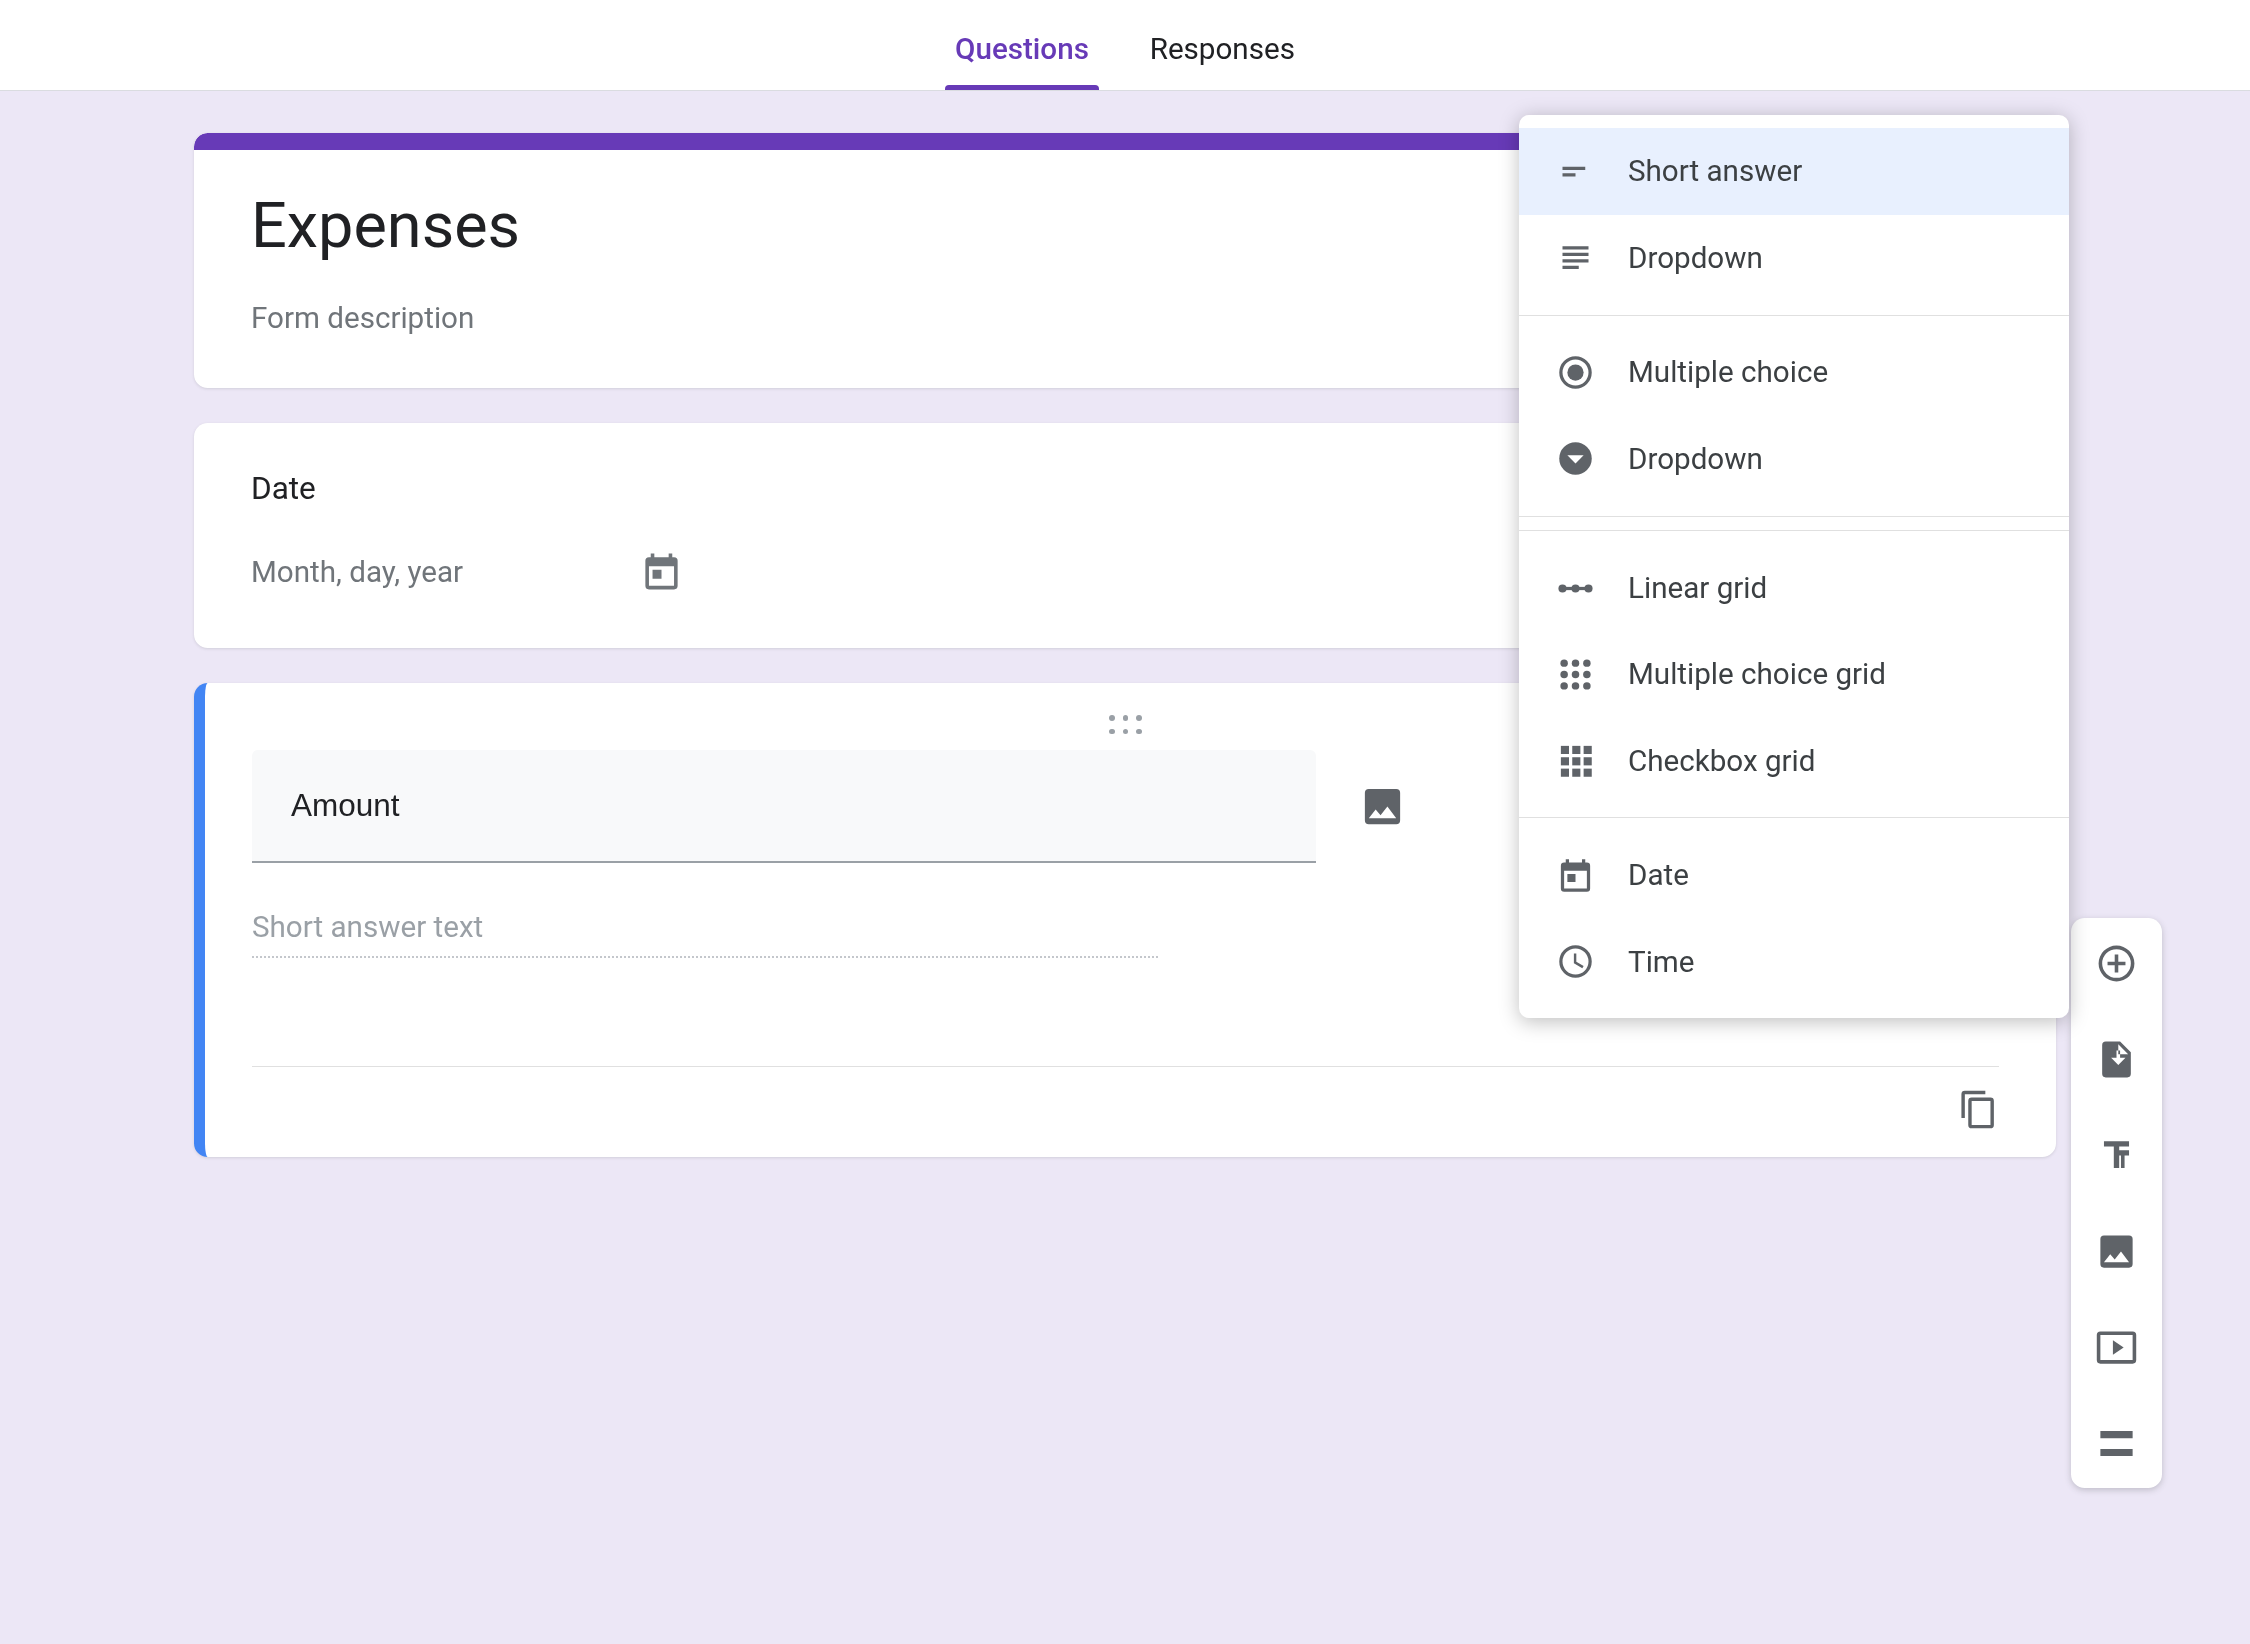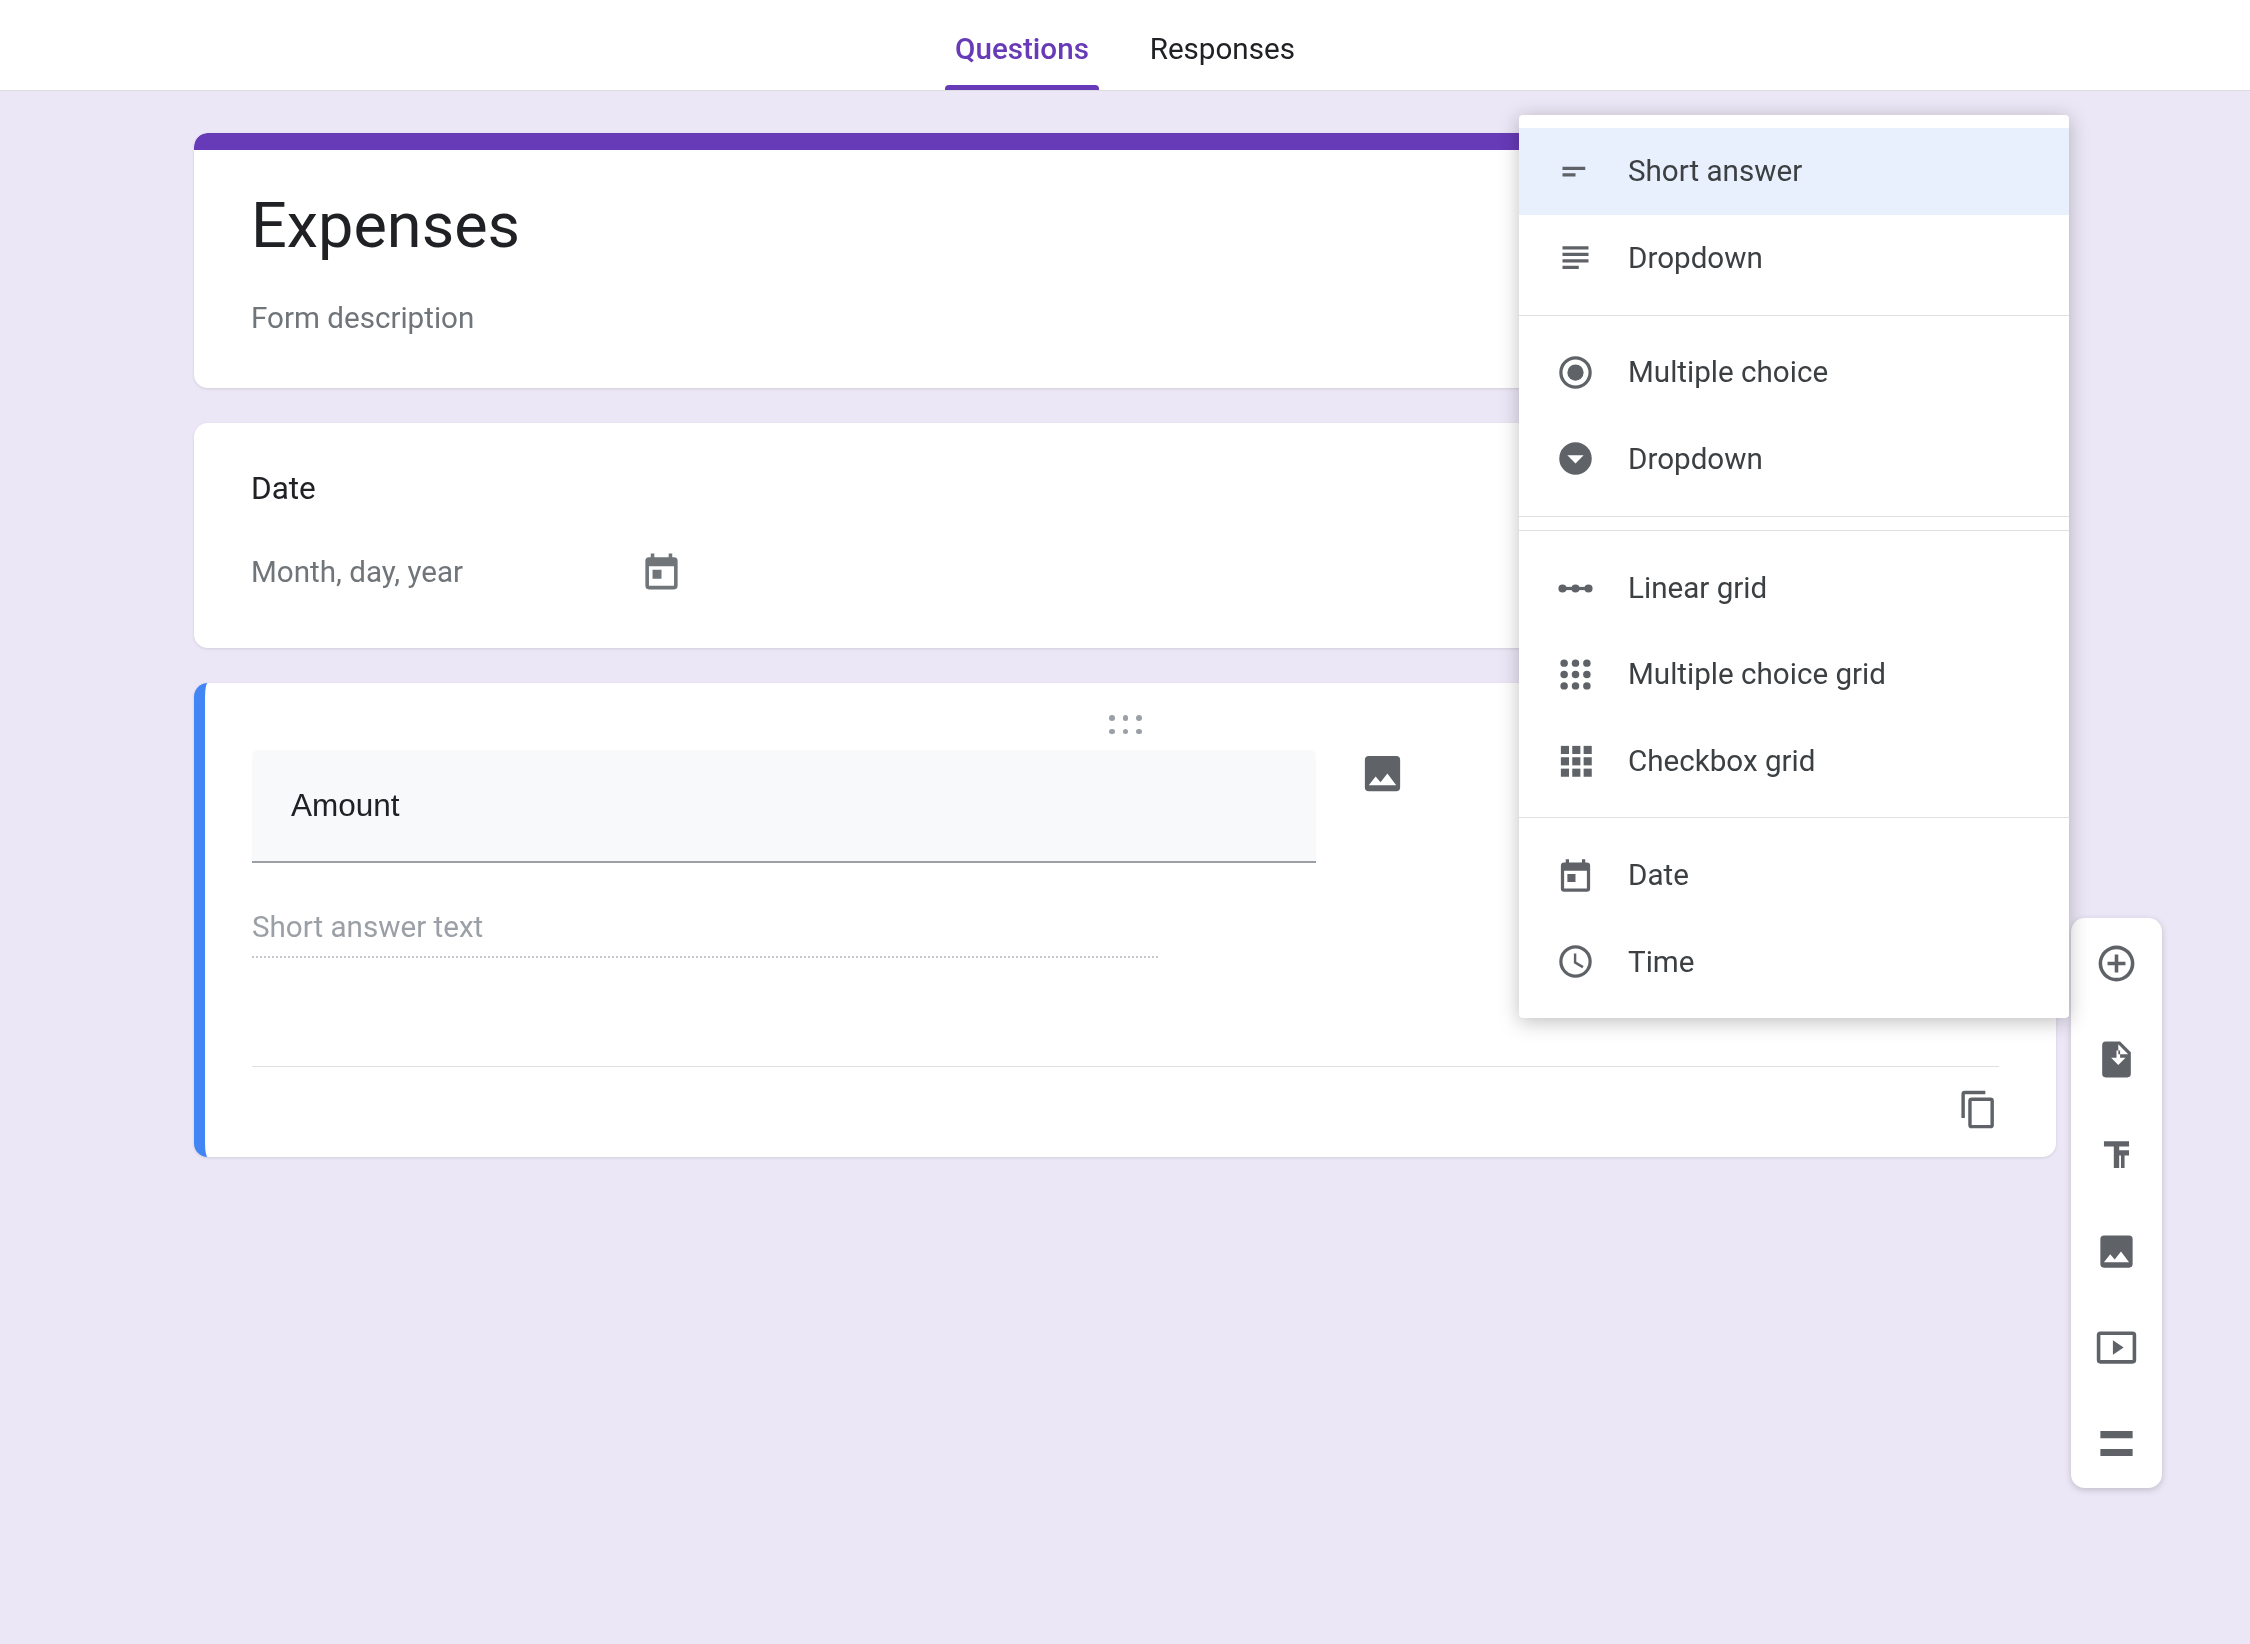--- a/index.html
+++ b/index.html
@@ -120,20 +120,21 @@
   .drag-handle-dots {
     display: grid;
     grid-template-columns: repeat(3, 5.9px);
     grid-template-rows: repeat(2, 5.9px);
     gap: 7.9px;
   }
   .drag-handle-dots span { width:5.9px;height:5.9px;border-radius:50%;background:#9aa0a6; }
 
   .editing-row1 {
     display: flex;
+    align-items: center;
     gap: 43px;
   }
   .q-input-wrap { flex: 0 0 1064px; }
   .q-input {
     width: 100%;
     background: #f8f9fa;
     border: none;
     border-bottom: 2px solid #9aa0a6;
     border-radius: 5.9px 5.9px 0 0;
     font-size: 31.5px;
@@ -189,21 +190,21 @@
   }
   .side-toolbar .tool { width: 43px; height: 43px; fill:#5f6368; cursor:pointer; }
 
   
   .type-menu {
     position: absolute;
     top: 23.6px;
     left: calc(50% + 394px);
     width: 550px;
     background: #fff;
-    border-radius: 4px;
+    border-radius: 10px;
     box-shadow: 0 3.9px 19.7px rgba(0,0,0,.25);
     padding: 13.8px 0;
     z-index: 50;
   }
   .type-menu .group-divider {
     height: 1px;
     background: #e0e0e0;
     margin: 13.8px 0;
   }
   .type-item {

